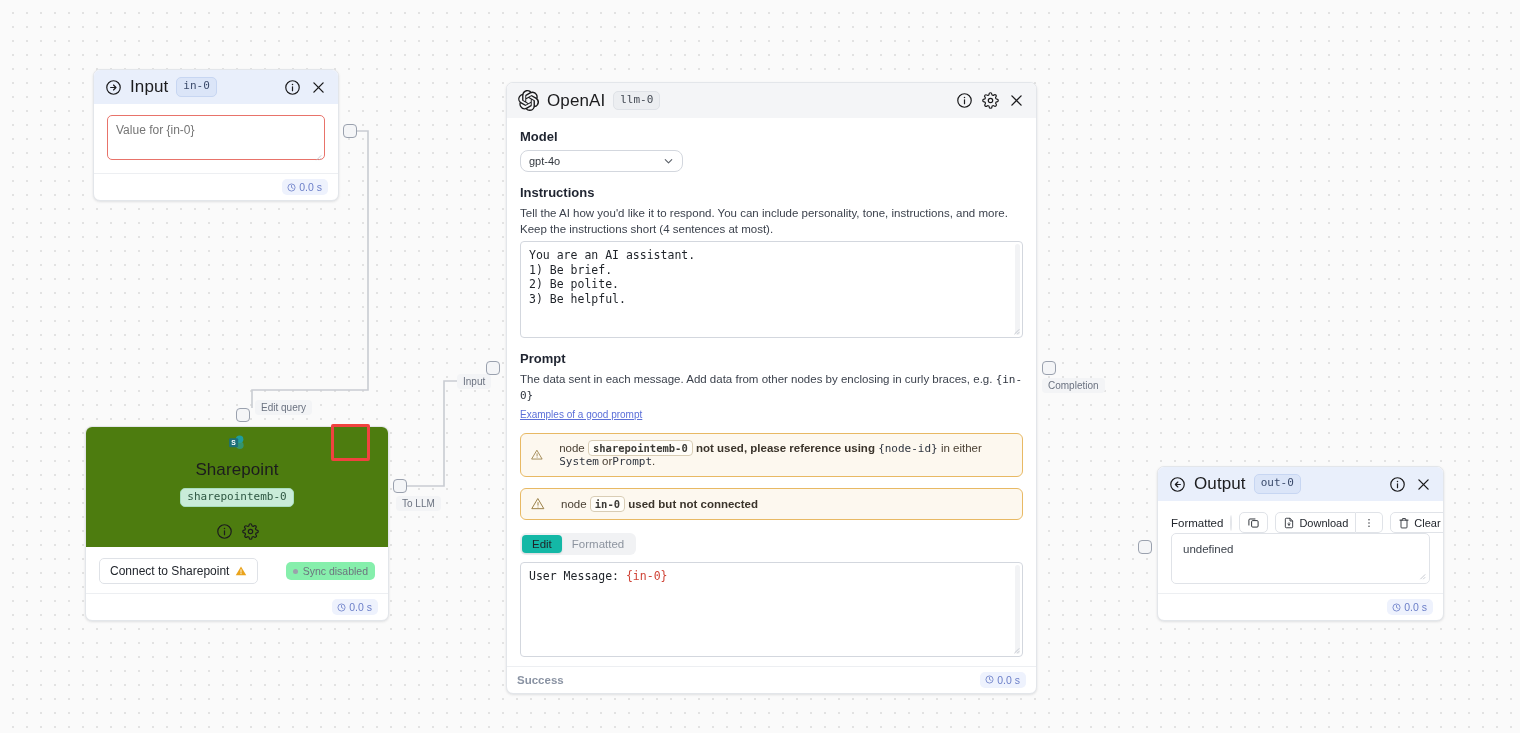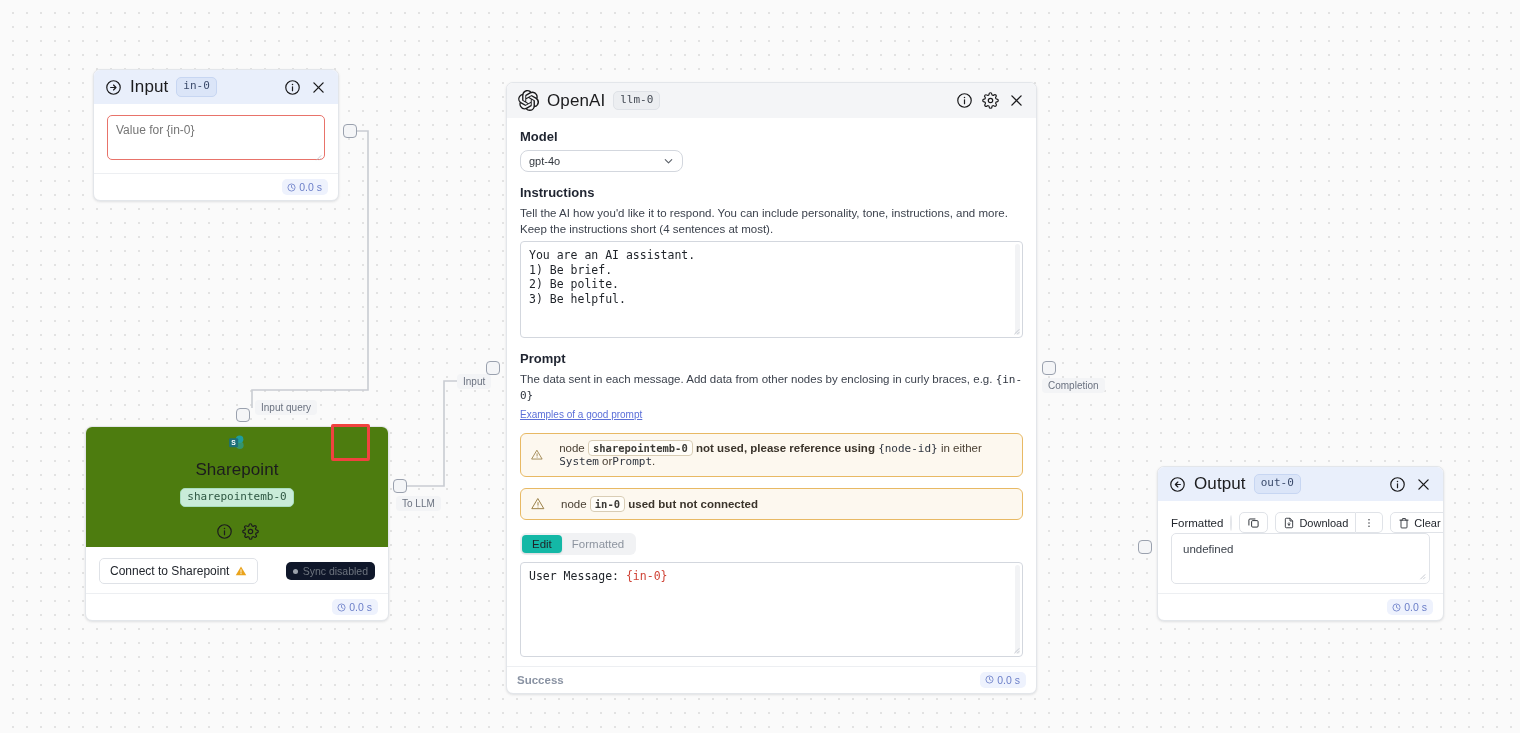--- a/index.html
+++ b/index.html
@@ -148,21 +148,21 @@
   
   #node-sp { left:85px; top:426px; width:304px; }
   .sp-btn {
     display:inline-flex; align-items:center; gap:6px;
     border:1px solid #dfe2e7; border-radius:5px;
     background:#fff; padding:5px 10px;
     font-size:12px; color:#22262d; cursor:pointer;
   }
   .sync-pill {
     display:inline-flex; align-items:center; gap:5px;
-    background:#0f172a; color:#6d747e; border-radius:5px;
+    background:#86efac; color:#6d747e; border-radius:5px;
     font-size:10.5px; padding:3px 7px;
   }
   .sync-dot { width:5px; height:5px; border-radius:50%; background:#9aa1ab; }
   .sp-row { display:flex; align-items:center; }
   .hl-box {
     position:absolute; left:331px; top:424px;
     width:39px; height:37px;
     border:3.5px solid #f0423f; border-radius:2px;
     pointer-events:none; box-sizing:border-box;
   }
@@ -216,21 +216,21 @@
 
   <svg id="edges">
 
     <path d="M 357,131 L 368,131 L 368,390 L 252,390 L 252,408" stroke="#c9ccd2" stroke-width="1.6" fill="none"></path>
 
     <path d="M 407,486 L 444,486 L 444,381 L 488,381" stroke="#c9ccd2" stroke-width="1.6" fill="none"></path>
   </svg>
 
   <div class="handle" style="left:343px; top:124px;"></div>
   <div class="handle" style="left:236px; top:408px;"></div>
-  <div class="edge-label" style="left:255px; top:400px;">Input query</div>
+  <div class="edge-label" style="left:255px; top:400px;">Edit query</div>
 
   <div class="handle" style="left:393px; top:479px;"></div>
   <div class="edge-label" style="left:396px; top:496px;">To LLM</div>
 
   <div class="handle" style="left:486px; top:361px;"></div>
   <div class="edge-label" style="left:457px; top:374px;">Input</div>
 
   <div class="handle" style="left:1042px; top:361px;"></div>
   <div class="edge-label" style="left:1042px; top:378px;">Completion</div>
 

